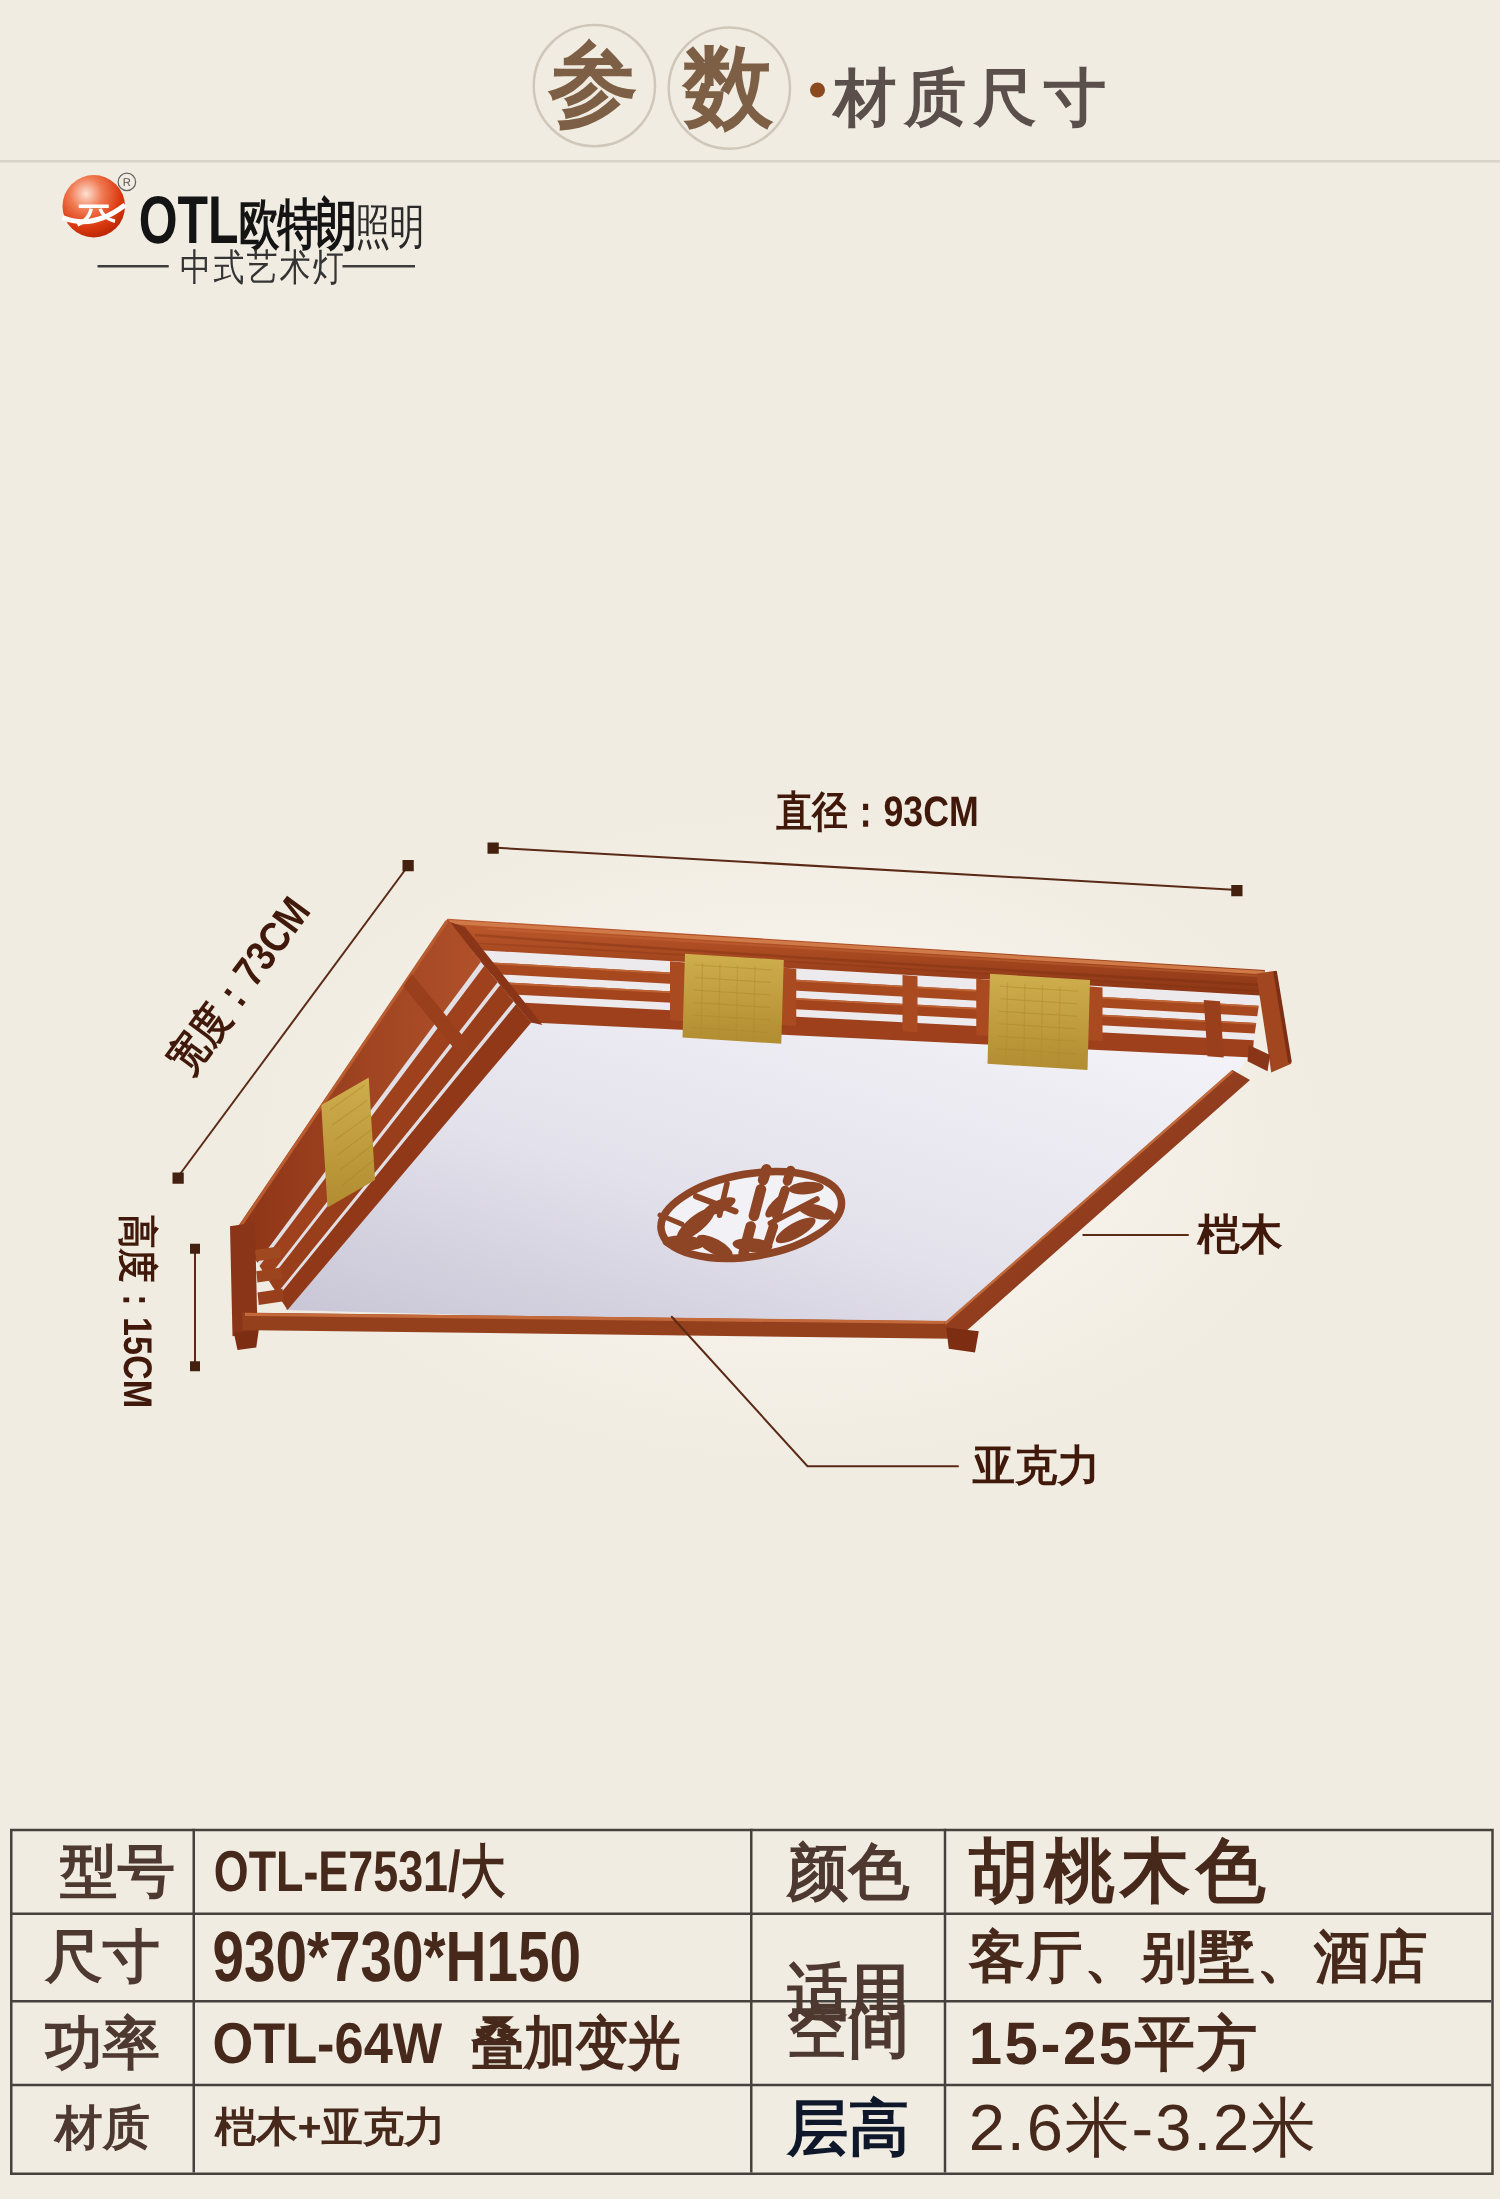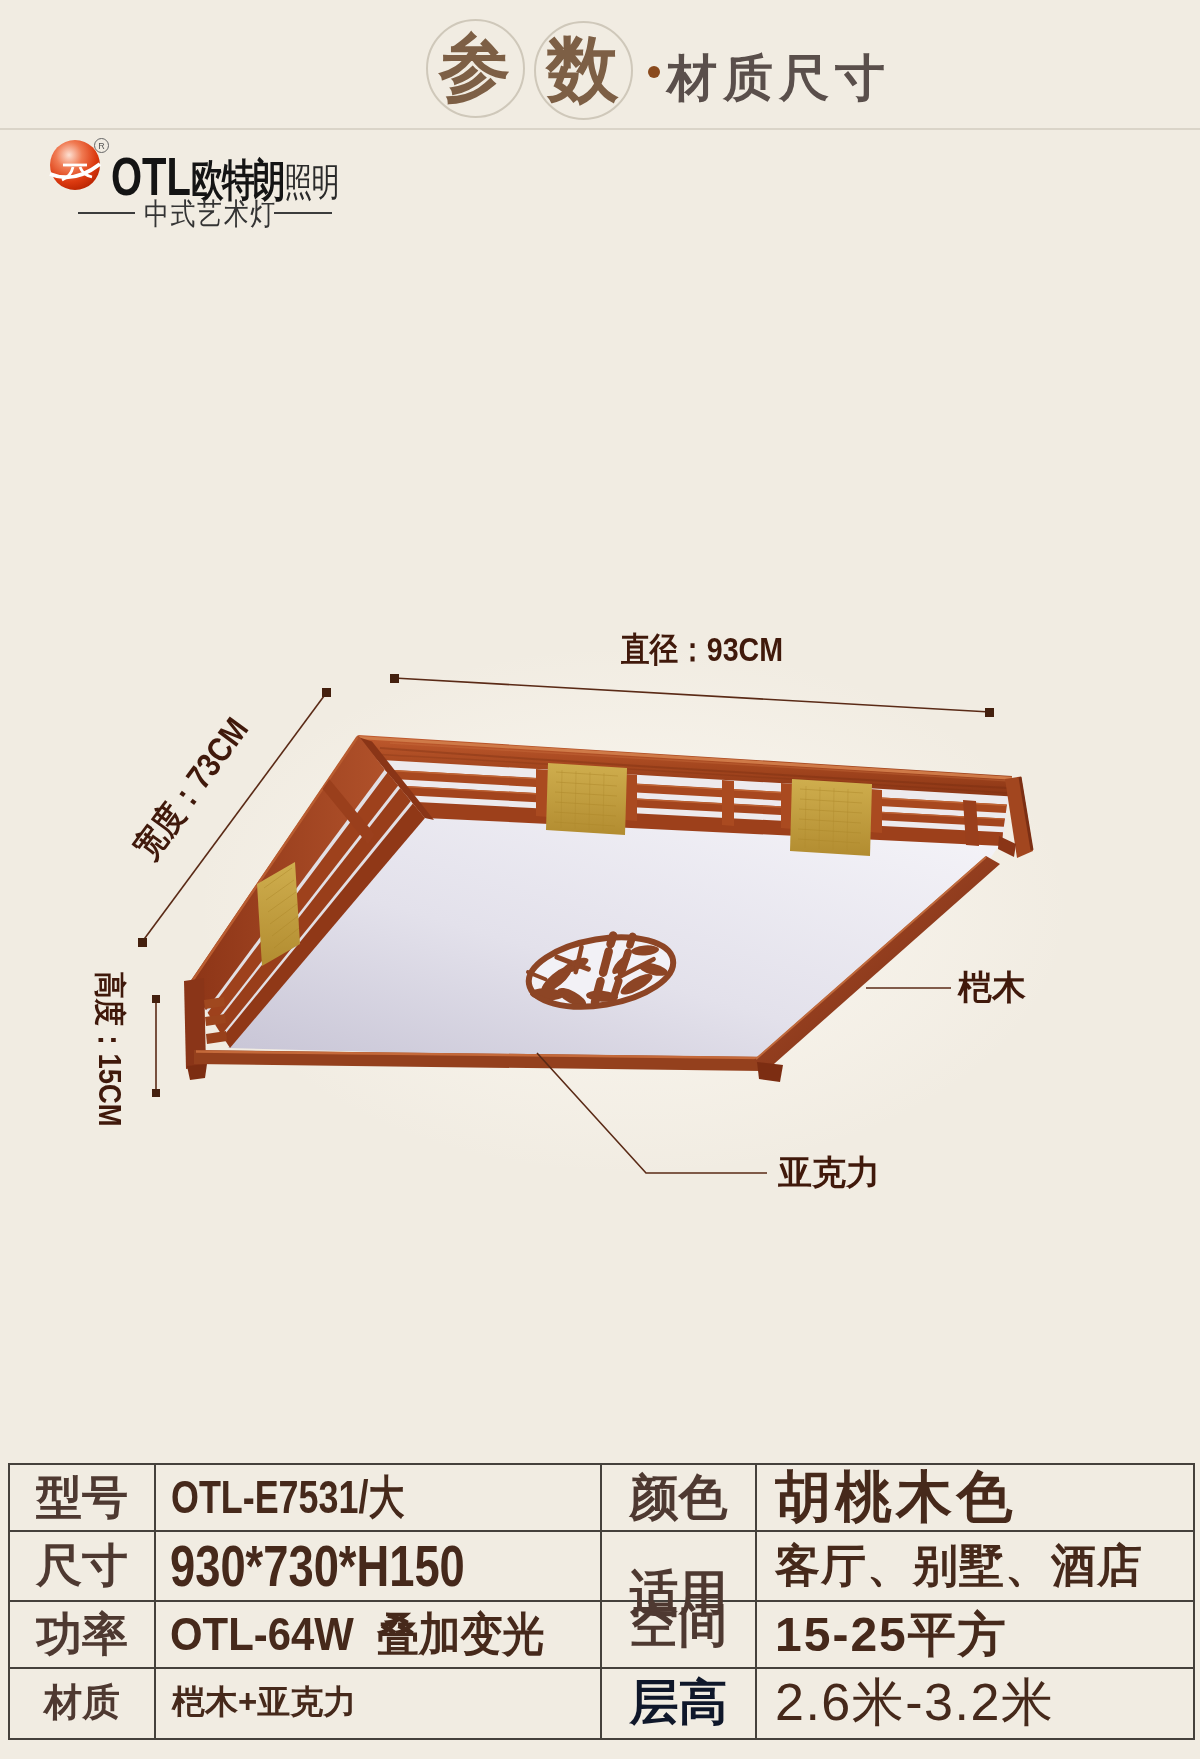--- a/index.html
+++ b/index.html
@@ -217,21 +217,21 @@
 <div class="abs" style="left:8px;top:1600px;width:1185px;height:2px;background:#45413c;"></div>
 
 <div class="abs" style="left:8px;top:1667px;width:1185px;height:2px;background:#45413c;"></div>
 
 <div class="abs" style="left:154px;top:1463px;width:2px;height:275px;background:#45413c;"></div>
 
 <div class="abs" style="left:600px;top:1463px;width:2px;height:275px;background:#45413c;"></div>
 
 <div class="abs" style="left:755px;top:1463px;width:2px;height:275px;background:#45413c;"></div>
 
-<div class="abs" style="left:8px;top:1465px;width:148px;height:66px;display:flex;align-items:center;justify-content:center;font-size:46px;font-weight:bold;color:#4e3931;">型号</div>
+<div class="abs" style="left:20px;top:1465px;width:148px;height:66px;display:flex;align-items:center;justify-content:center;font-size:46px;font-weight:bold;color:#4e3931;">型号</div>
 
 <div class="abs" style="left:171px;top:1465px;height:66px;display:flex;align-items:center;font-size:46px;font-weight:bold;color:#46291b;transform:scaleX(0.78);transform-origin:left center;white-space:nowrap;">OTL-E7531/大</div>
 
 <div class="abs" style="left:602px;top:1465px;width:153px;height:66px;display:flex;align-items:center;justify-content:center;font-size:49px;font-weight:bold;color:#4e3931;">颜色</div>
 
 <div class="abs" style="left:775px;top:1465px;height:66px;display:flex;align-items:center;font-size:56px;font-weight:bold;color:#46291b;letter-spacing:4.5px;white-space:nowrap;">胡桃木色</div>
 
 <div class="abs" style="left:8px;top:1532px;width:148px;height:68px;display:flex;align-items:center;justify-content:center;font-size:46px;font-weight:bold;color:#4e3931;text-align:right;">尺寸</div>
 
 <div class="abs" style="left:170px;top:1532px;height:68px;display:flex;align-items:center;font-size:57px;font-weight:bold;color:#46291b;transform:scaleX(0.795);transform-origin:left center;white-space:nowrap;">930*730*H150</div>

